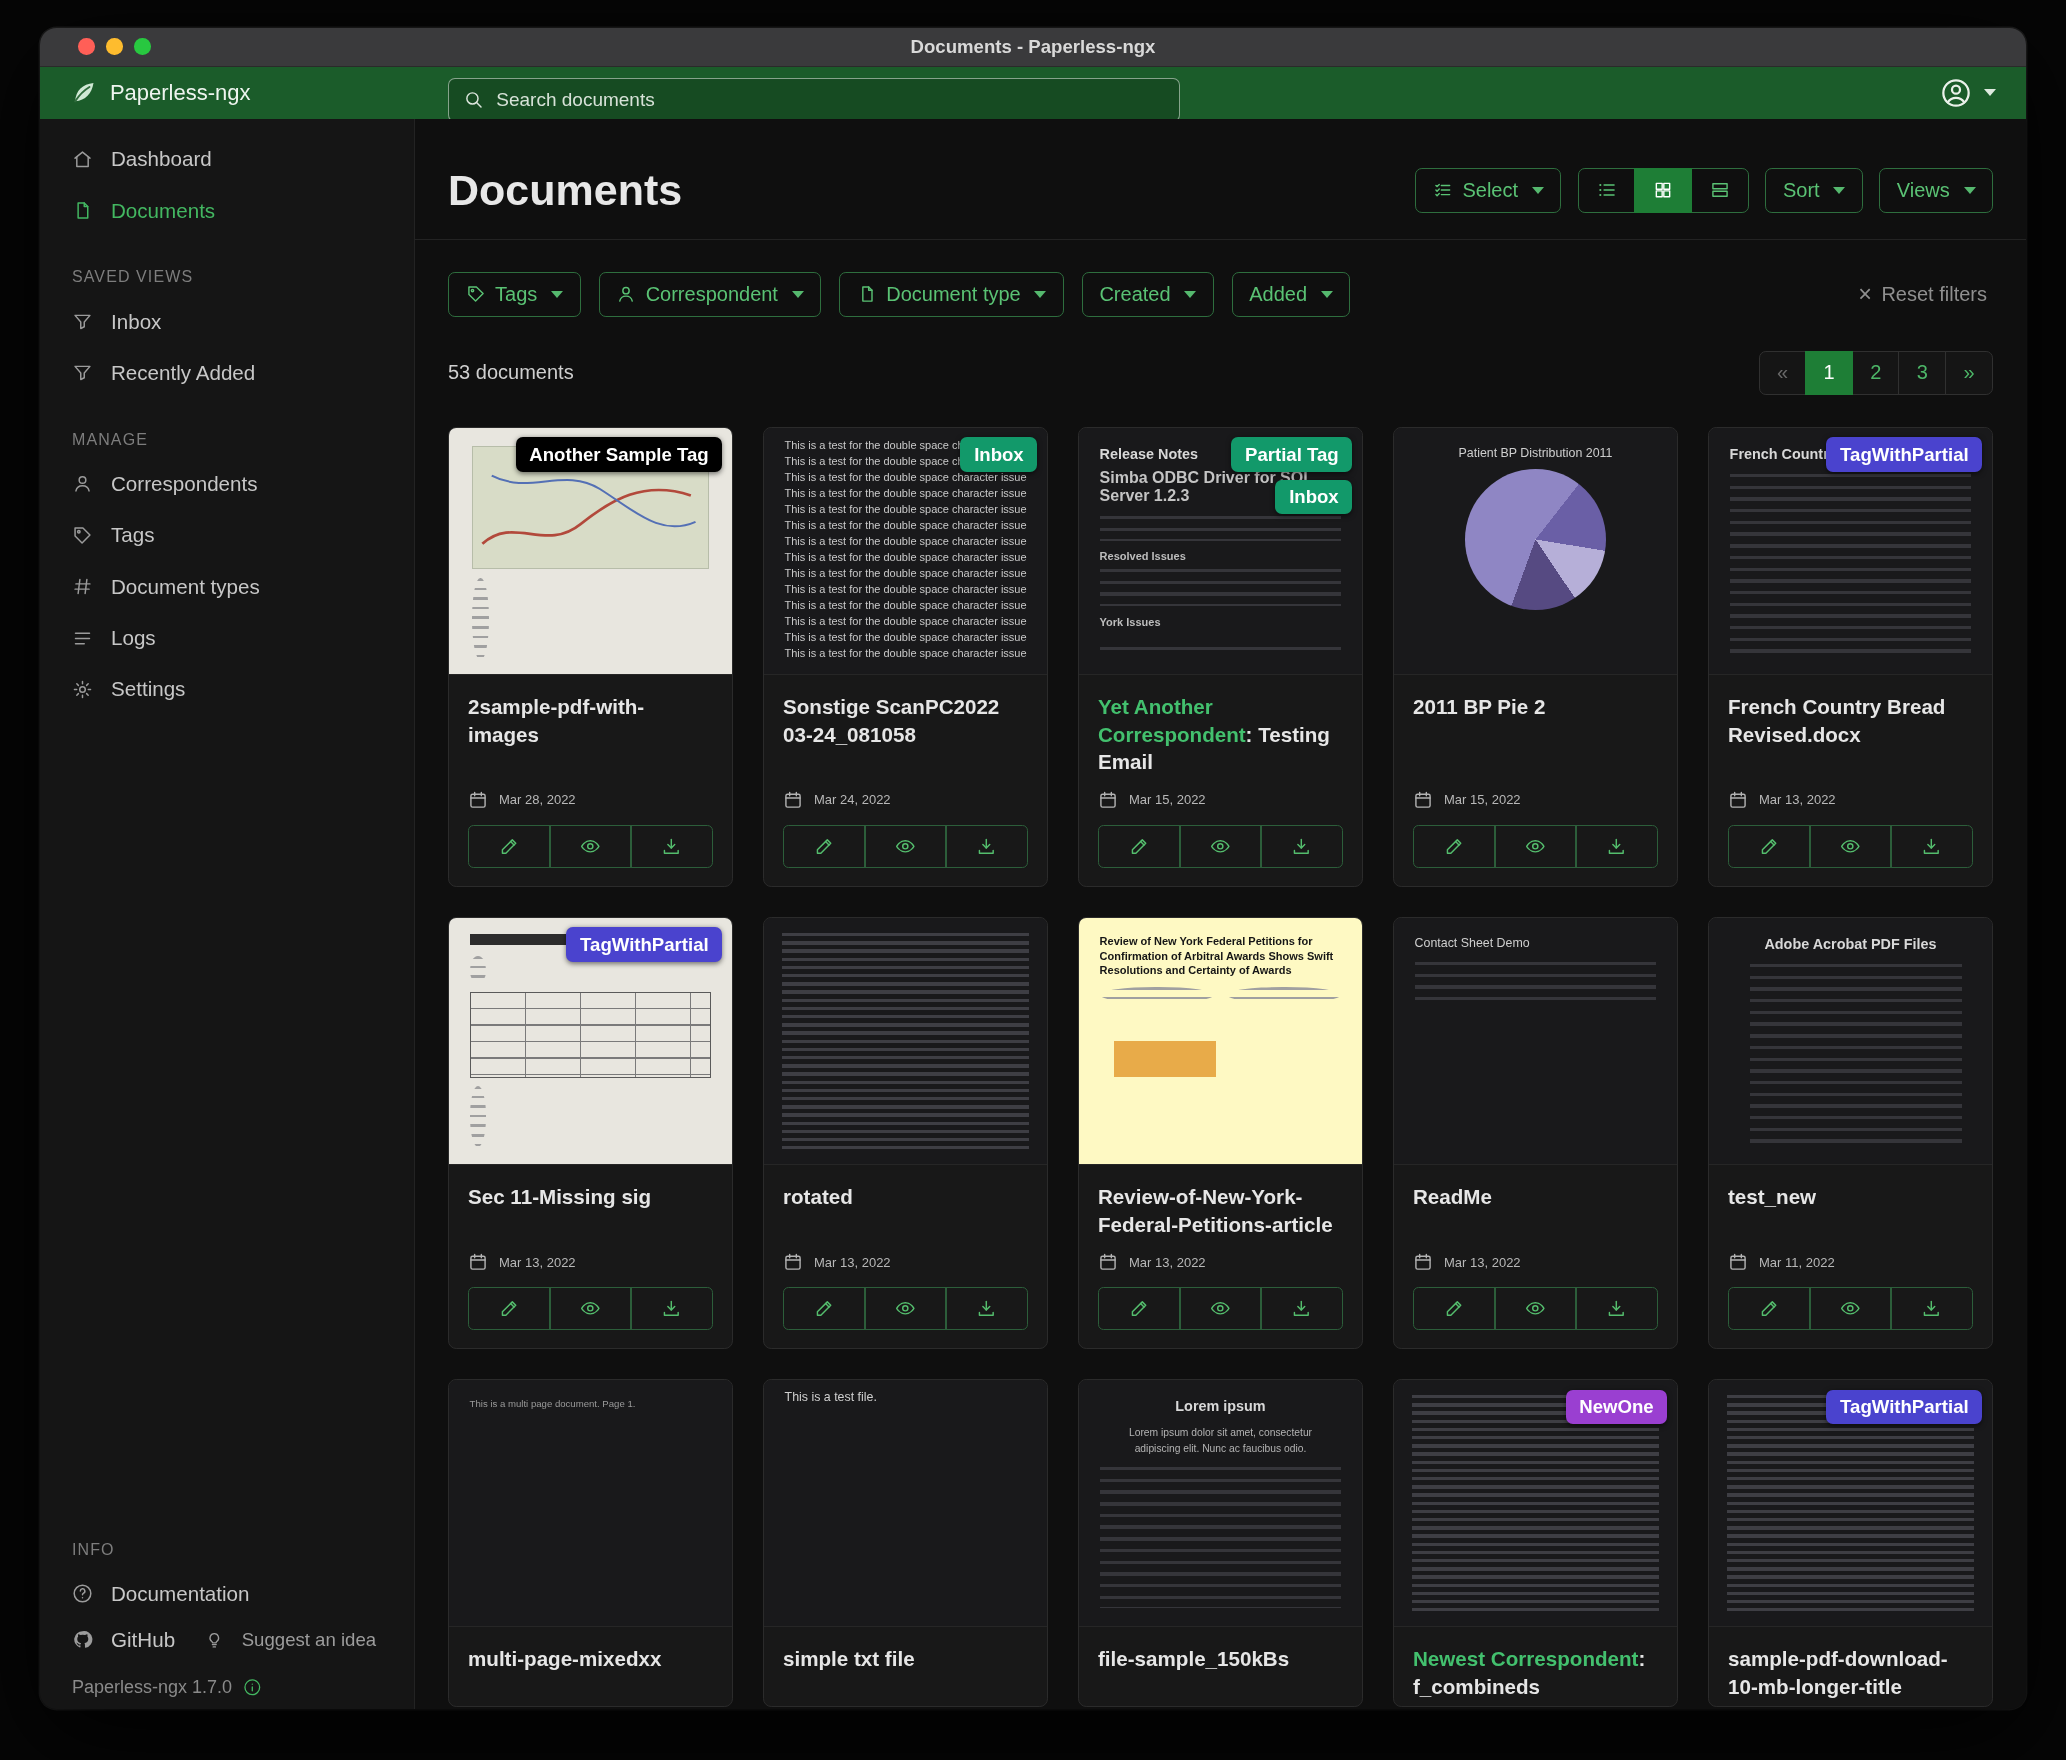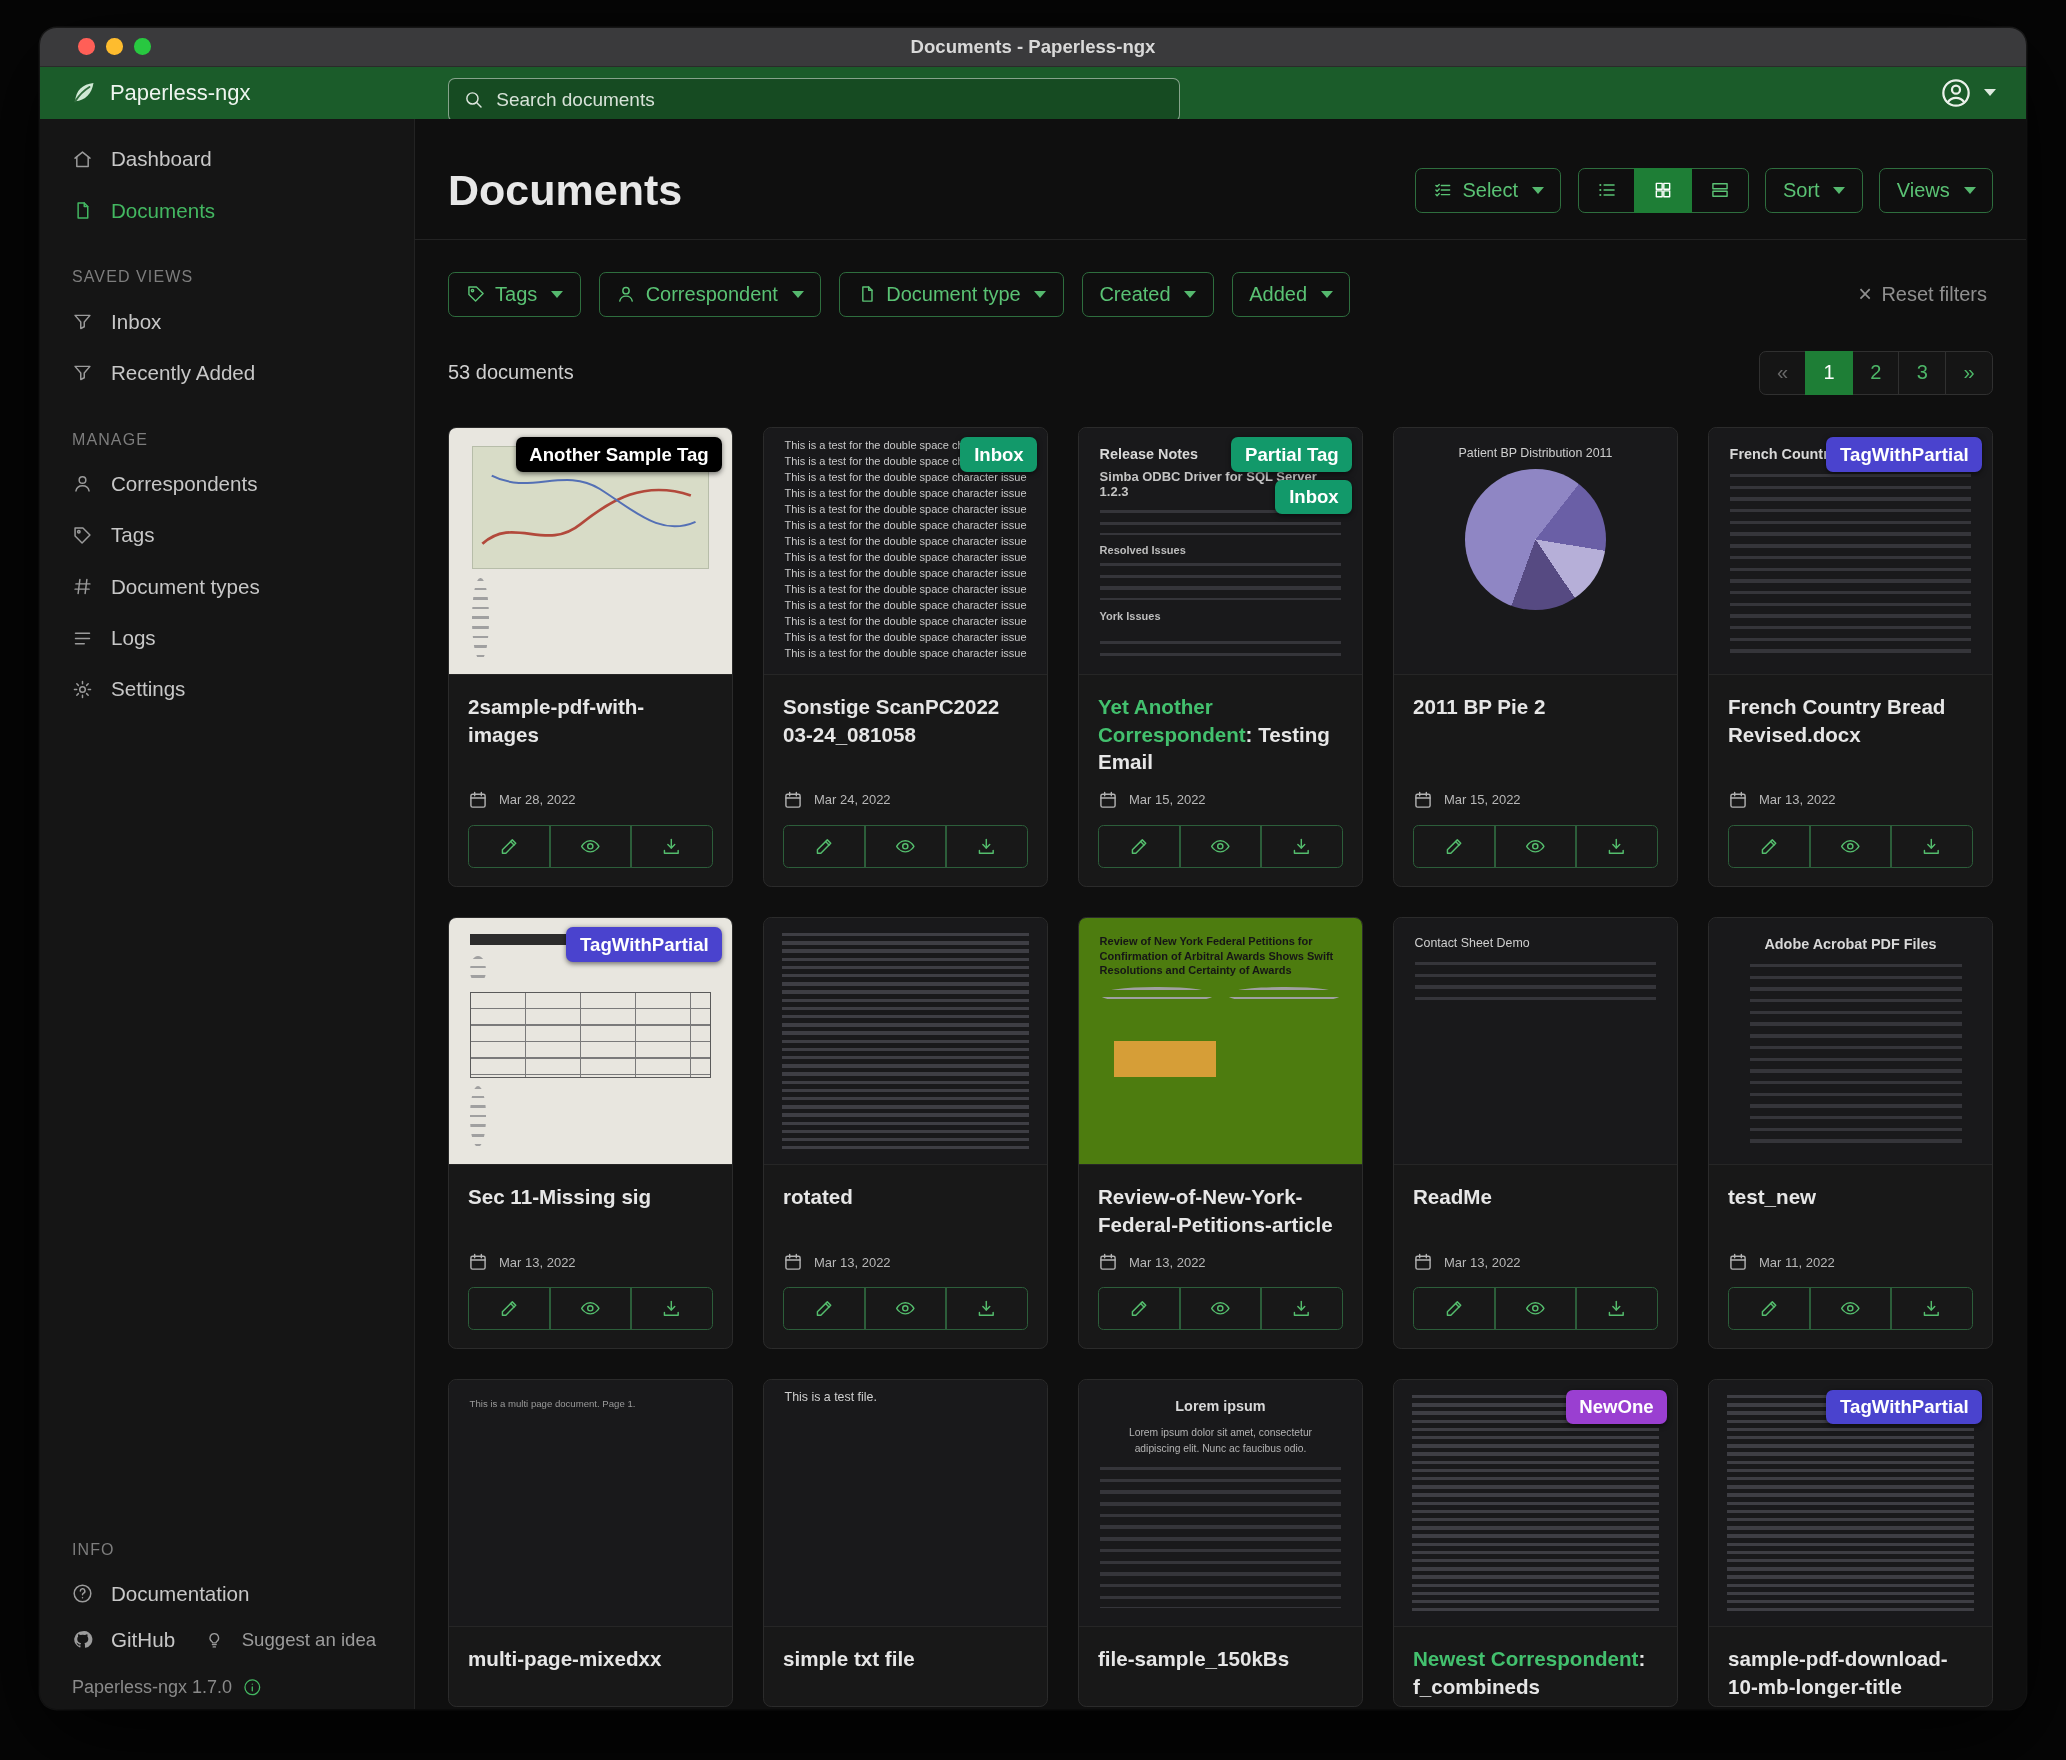--- a/index.html
+++ b/index.html
@@ -112,33 +112,33 @@
     display:flex;align-items:center;justify-content:center;cursor:pointer;}
   .abtn+.abtn{margin-left:-1.4px;}
   .abtn:first-child{border-radius:5.5px 0 0 5.5px;}
   .abtn:last-child{border-radius:0 5.5px 5.5px 0;}
   .abtn .i{width:20.6px;height:20.6px;}
   
   .tpad{position:absolute;inset:0;padding:18px 20.6px;display:flex;flex-direction:column;box-sizing:border-box;}
   .tpage{position:absolute;inset:0;box-sizing:border-box;}
   .tpage.pad{padding:16.5px 20.6px;display:flex;flex-direction:column;}
   .light-page{background:#e8e6df;}
-  .lighter{background:#4d7c0f;}
+  .lighter{background:#fef9c3;}
   .fl{background-image:repeating-linear-gradient(to bottom,#35353a 0 3.4px,transparent 3.4px 11.7px);}
   .fl.light{background-image:repeating-linear-gradient(to bottom,#a0a0a0 0 2.7px,transparent 2.7px 9.6px);}
   .fl.dense{background-image:repeating-linear-gradient(to bottom,#3e3e44 0 3.4px,transparent 3.4px 8.2px);}
   .fl.abs{position:absolute;inset:15px 18px;}
   .grow{flex:1;}
   .h36{height:25px;flex:0 0 auto;}.h54{height:37px;flex:0 0 auto;}
   .h40{height:27.5px;flex:0 0 auto;}.h60{height:41px;flex:0 0 auto;}
   .mt{margin-top:12.4px;}
   .ind{margin-left:20.6px;margin-right:9.6px;}
   .th-h{font-size:14.4px;font-weight:700;color:#d8d8d8;text-align:center;flex:0 0 auto;}
   .th-h.left{text-align:left;}
-  .th-sh{font-size:13px;font-weight:700;color:#c4c4c4;margin:6.9px 0 11px;text-align:left;}
+  .th-sh{font-size:16px;font-weight:700;color:#c4c4c4;margin:6.9px 0 11px;text-align:left;}
   .th-sec{font-size:11px;font-weight:700;color:#bdbdbd;margin:9.6px 0 6.9px;text-align:left;}
   .th-cap{font-size:12.4px;color:#cfcfcf;text-align:center;flex:0 0 auto;}
   .th-cap.left{text-align:left;}
   .th-tiny{font-size:9.6px;color:#9a9a9a;text-align:left;}
   .th-para{font-size:10.3px;color:#b3b3b3;line-height:1.55;margin:11px 11px 9.6px;text-align:center;}
   .ttext-center{position:absolute;inset:9.6px 5.5px;display:flex;flex-direction:column;align-items:center;
     color:#c9c9c9;font-size:11px;line-height:16px;white-space:nowrap;overflow:hidden;}
   .map-area{margin:18px 23.4px 9.6px;height:121px;background:#d8dcc7;border:0.7px solid #b7bda9;position:relative;}
   .map-area svg{position:absolute;inset:0;width:100%;height:100%;}
   .map-lines{margin:0 23.4px 13.7px;flex:1;}

